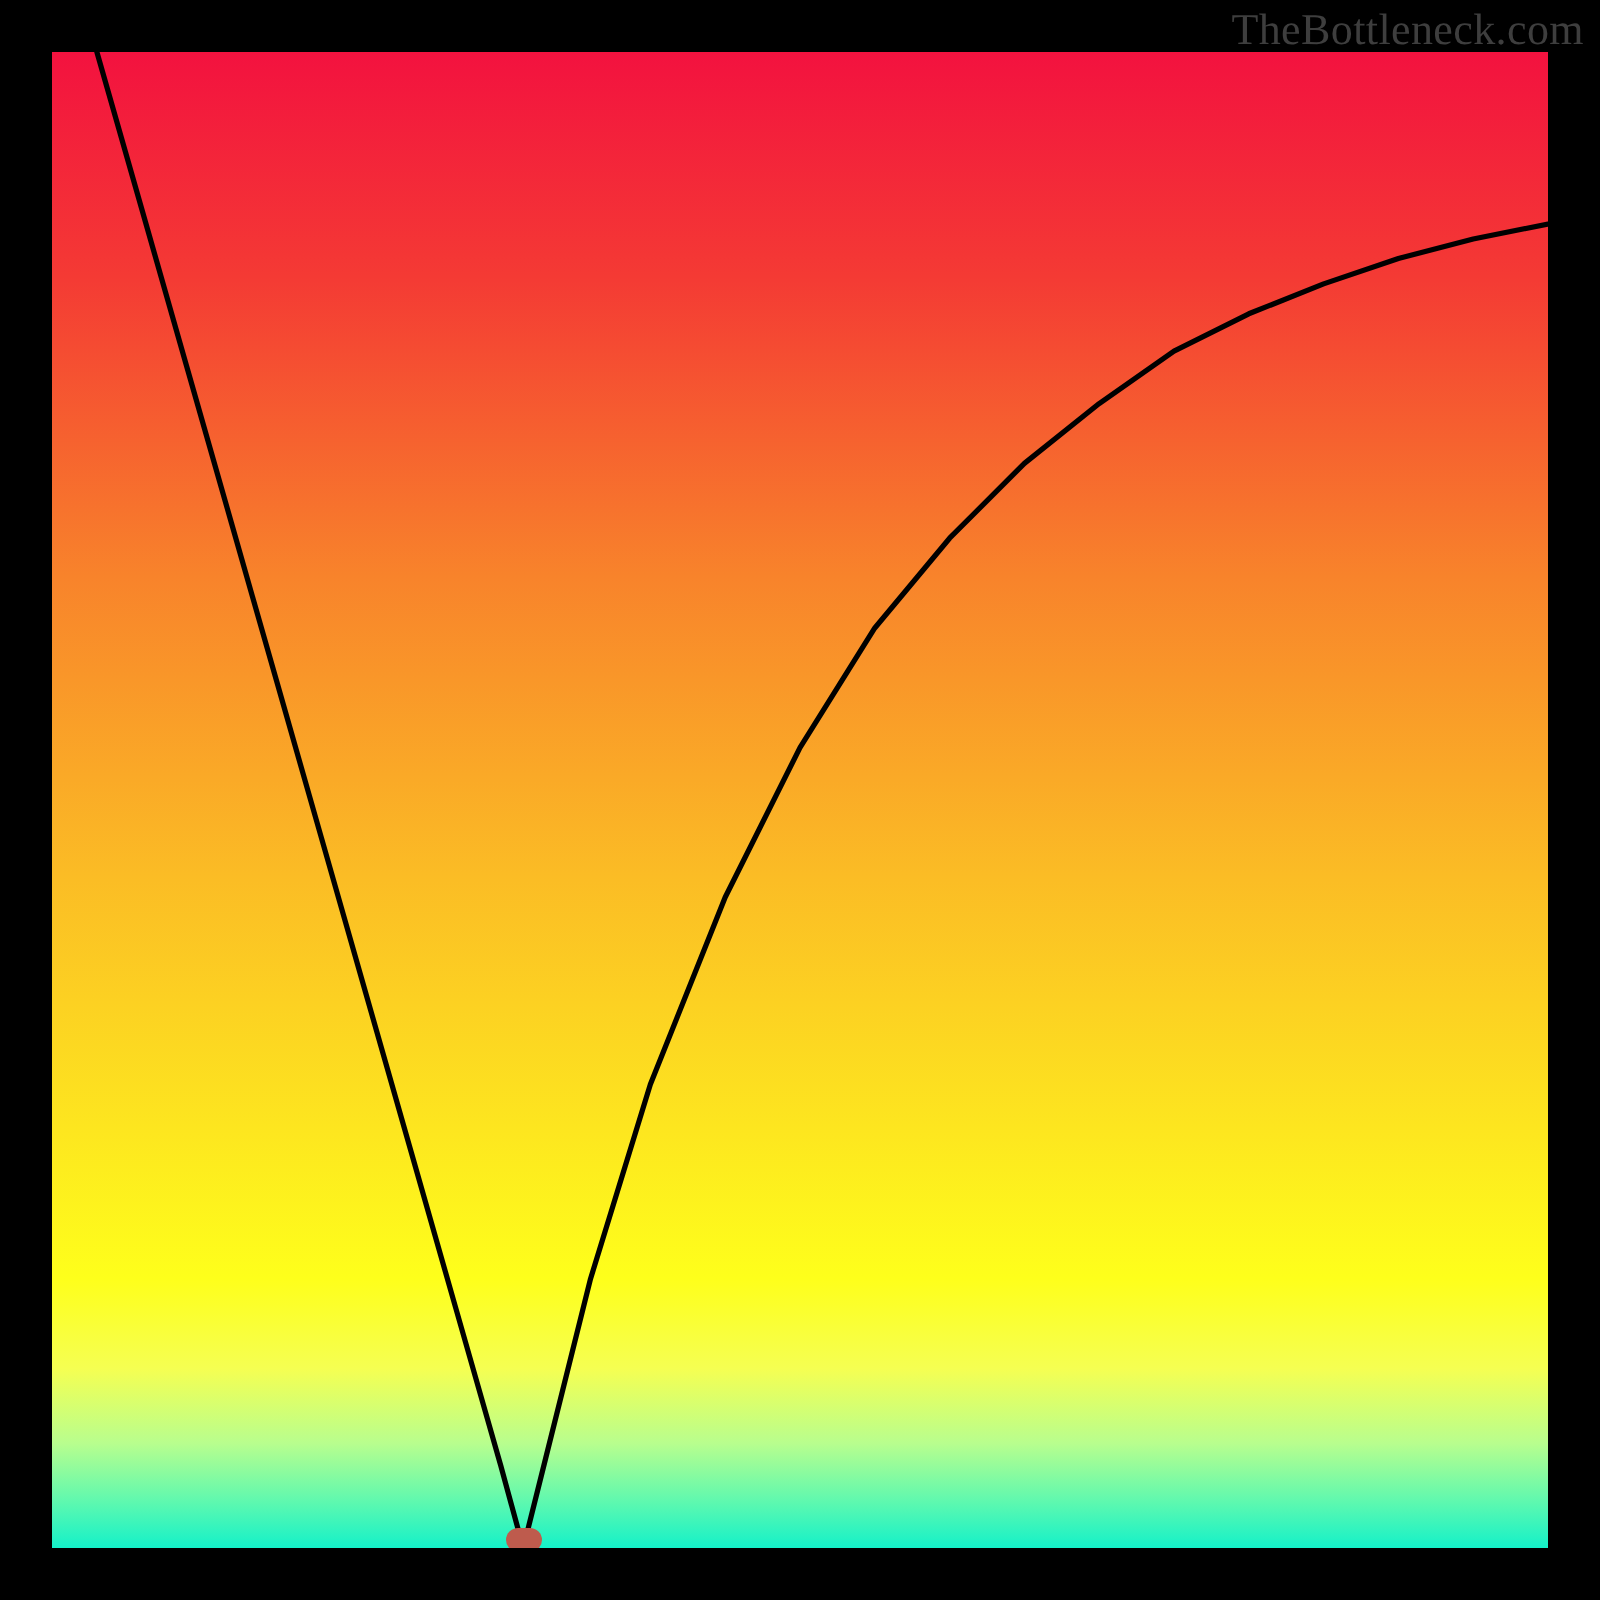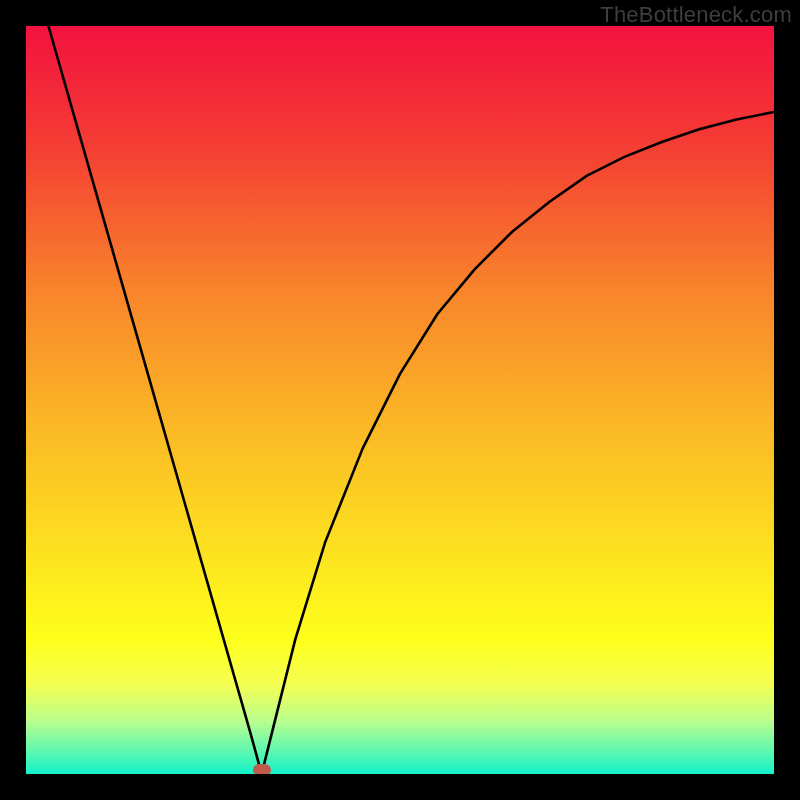--- a/index.html
+++ b/index.html
@@ -11,20 +11,21 @@
     position: relative;
     font-family: Arial, Helvetica, sans-serif;
   }
   .frame {
     position: absolute;
     top: 0;
     left: 0;
     width: 800px;
     height: 572px;
     box-sizing: border-box;
+    font-family: Liberation Serif, serif;
   }
   .plot-area {
     position: absolute;
     top: 26px;
     left: 26px;
     width: 748px;
     height: 748px;
     overflow: hidden;
   }
   .gradient-bg {

